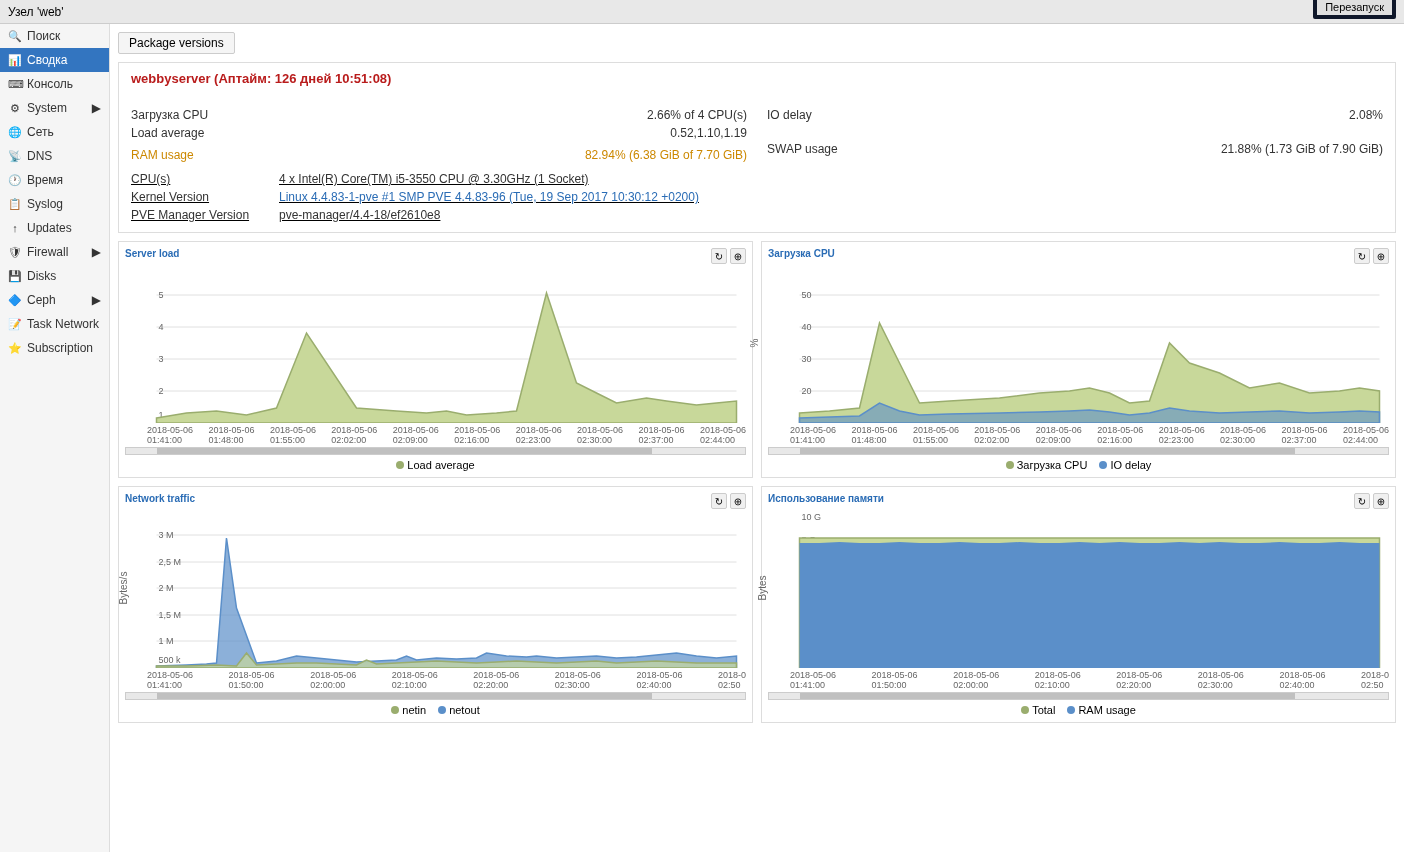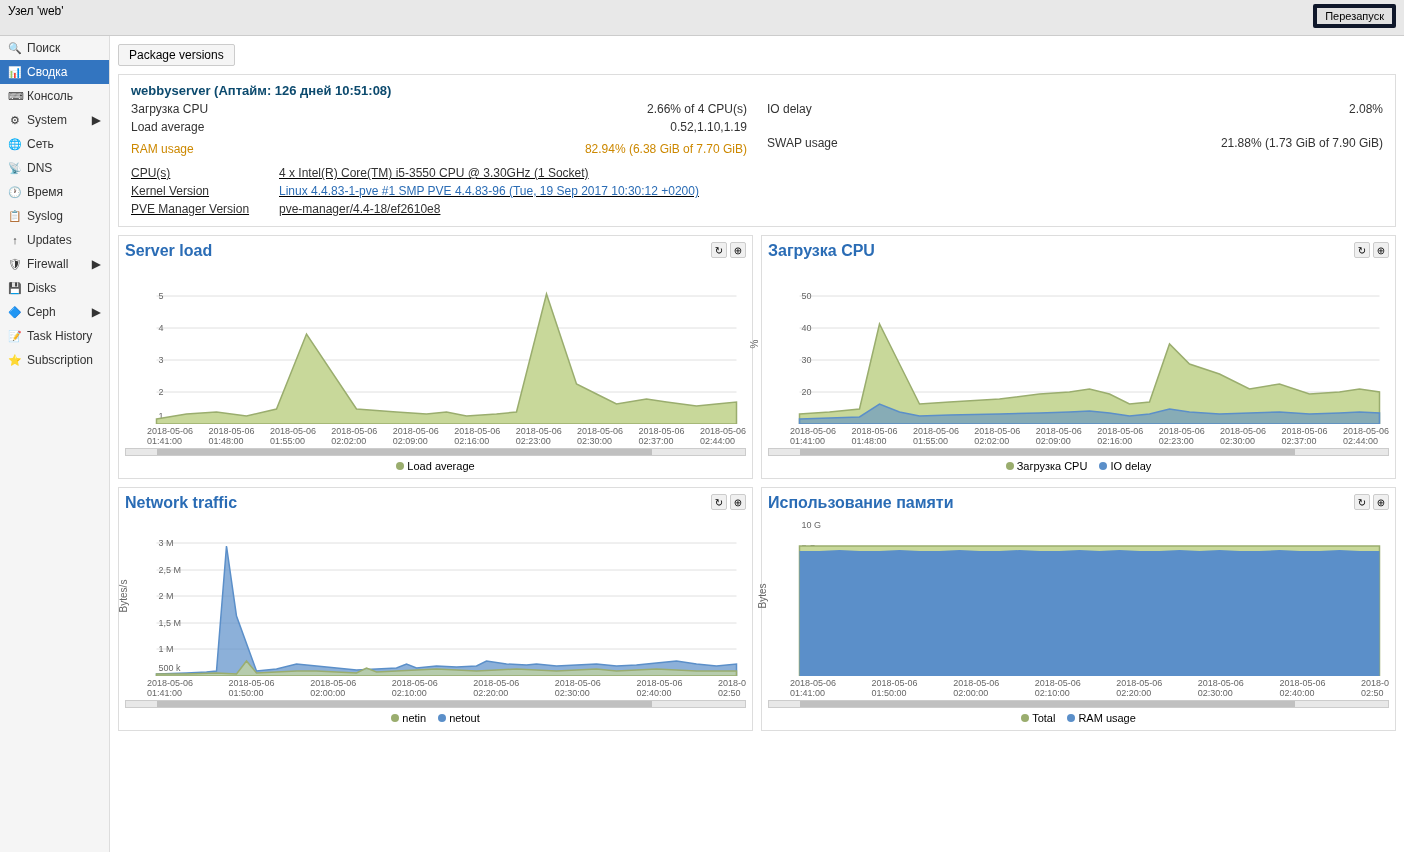--- a/index.html
+++ b/index.html
@@ -3,23 +3,23 @@
   <meta charset="utf-8">
   <style>
     * { box-sizing: border-box; margin: 0; padding: 0; }
     body { font-family: Arial, sans-serif; font-size: 12px; background: #f0f0f0; display: flex; flex-direction: column; height: 852px; overflow: hidden; }
     
     .title-bar {
       background: #e8e8e8;
       border-bottom: 1px solid #ccc;
       padding: 4px 8px;
       display: flex;
-      align-items: flex-start;
+      align-items: flex-end;
       justify-content: space-between;
-      height: 36px;
+      height: 24px;
     }
     .restart-btn {
       background: #e0e0e0;
       border: 4px solid #0f172a;
       padding: 2px 8px;
       font-size: 11px;
       cursor: pointer;
       border-radius: 2px;
     }
     
@@ -64,24 +64,24 @@
       border-radius: 2px;
     }
     
     .server-info-box {
       border: 1px solid #ddd;
       padding: 8px 12px;
       margin-bottom: 8px;
       background: #fff;
     }
     .server-title {
-      color: #0c4a6e;
+      color: #b91c1c;
       font-size: 13px;
       font-weight: bold;
-      margin-bottom: 2px;
+      margin-bottom: 20px;
     }
     
     .info-grid {
       display: grid;
       grid-template-columns: 1fr 1fr;
       gap: 2px 20px;
     }
     .info-row {
       display: flex;
       justify-content: space-between;
@@ -99,21 +99,21 @@
     }
     
     .chart-box {
       border: 1px solid #ddd;
       padding: 6px;
       background: #fff;
       position: relative;
     }
     .chart-title {
       color: #2a6cb5;
-      font-size: 16px;
+      font-size: 10px;
       font-weight: bold;
       margin-bottom: 4px;
     }
     .chart-controls {
       position: absolute;
       top: 6px;
       right: 6px;
       display: flex;
       gap: 3px;
     }
@@ -257,21 +257,21 @@
         <span class="icon">💾</span>
         <span>Disks</span>
       </div>
       <div class="sidebar-item">
         <span class="icon">🔷</span>
         <span>Ceph</span>
         <span class="arrow" style="margin-left: auto;">▶</span>
       </div>
       <div class="sidebar-item">
         <span class="icon">📝</span>
-        <span>Task History</span>
+        <span>Task Network</span>
       </div>
       <div class="sidebar-item">
         <span class="icon">⭐</span>
         <span>Subscription</span>
       </div>
     </div>
 
   <div class="content">
     <button class="pkg-btn">Package versions</button>
     

